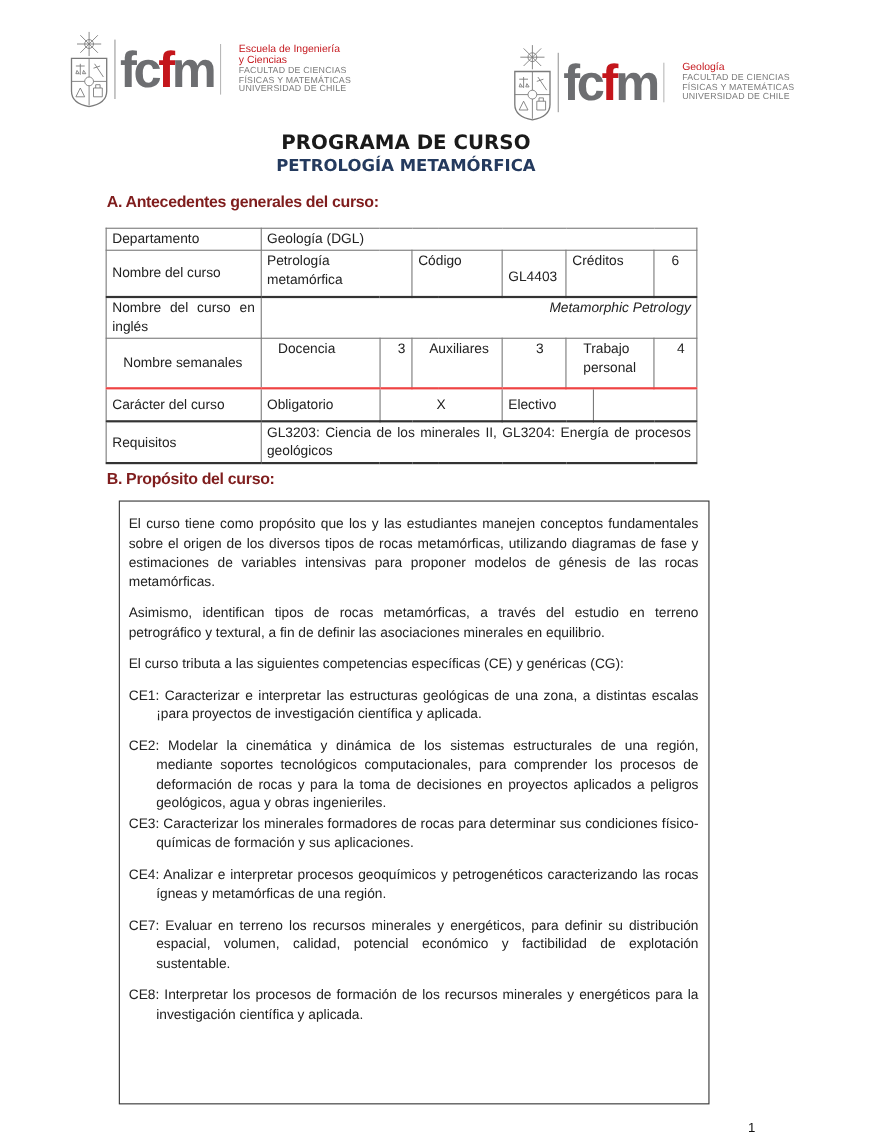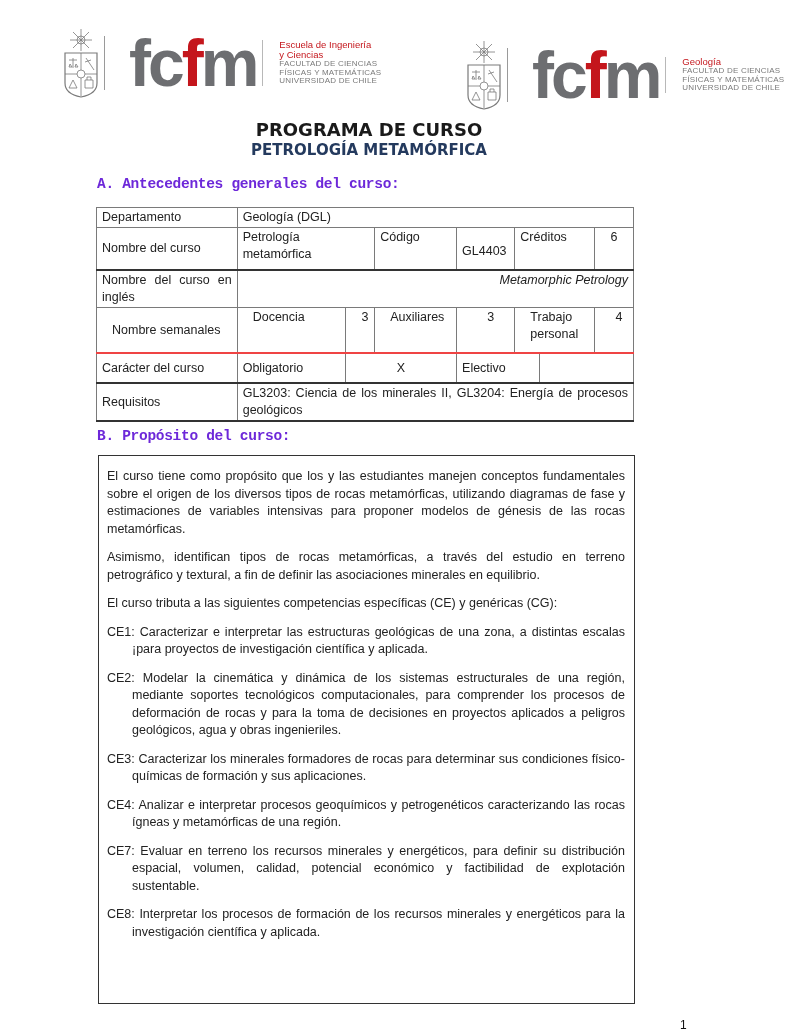--- a/index.html
+++ b/index.html
@@ -6,39 +6,39 @@
     body {
       width: 800px; height: 1035px; position: relative; overflow: hidden;
       font-family: "Liberation Sans", sans-serif; color: #111;
     }
     .logo { position: absolute; display: flex; align-items: center; }
     .logo-left { left: 62px; top: 28px; }
     .logo-right { left: 465px; top: 40px; }
     .crest { width: 38px; height: 70px; }
     .fcfm {
       font-family: "Liberation Sans", sans-serif; font-weight: bold;
-      font-size: 66px; letter-spacing: -3px; color: #6d6e71; line-height: 1;
-      border-left: 1px solid #9a9a9a; padding-left: 24px; margin-left: 4px;
+      font-size: 46px; letter-spacing: -3px; color: #6d6e71; line-height: 1;
+      border-left: 1px solid #9a9a9a; padding-left: 4px; margin-left: 4px;
       height: 54px; display: flex; align-items: center;
     }
     .fcfm .f2 { color: #c4161c; }
     .logo-text { margin-left: 6px; border-left: 1px solid #b8b8b8; padding-left: 16px; line-height: 1.05; }
     .logo-text .unit { color: #c4161c; font-size: 9.5px; }
     .logo-text .fac { color: #7a7a7a; font-size: 8px; letter-spacing: 0.2px; }
 
     .title {
       position: absolute; left: 0; width: 738px; text-align: center;
       font-family: "DejaVu Sans", sans-serif; font-weight: bold;
     }
     .title-1 { top: 119px; font-size: 18px; color: #1a1a1a; }
     .title-2 { top: 141px; font-size: 15px; color: #243a5e; }
 
     .section-heading {
       position: absolute; left: 97px; font-weight: bold; font-size: 14.5px;
-      font-family: Liberation Mono, monospace; color: #6d28d9; letter-spacing: -0.3px;
+      font-family: Liberation Sans, sans-serif; color: #7f1d1d; letter-spacing: -0.3px;
     }
     .sec-a { top: 176px; }
     .sec-b { top: 428px; }
 
     table.info {
       position: absolute; left: 96px; top: 207px; width: 538px;
       border-collapse: collapse; font-size: 12.5px; color: #222;
     }
     table.info td {
       border: 1px solid #7a7a7a; padding: 1px 5px; vertical-align: top; line-height: 17px;
@@ -49,21 +49,21 @@
     table.info td.italic { font-style: italic; text-align: right; }
     table.info td.justify { text-align: justify; text-align-last: left; }
     tr.r-dept td { height: 17px; }
     tr.r-name td { height: 34px; }
     tr.r-eng td { height: 34px; border-top: 2px solid #333; }
     tr.r-hours td { height: 42px; border-top: 1px solid #7a7a7a; padding-left: 15px; }
     tr.r-char td { height: 26px; border-top: 2px solid #ef4444; vertical-align: middle; }
     tr.r-req td { height: 34px; border-top: 2px solid #333; border-bottom: 2px solid #333; }
 
     .purpose-box {
-      position: absolute; left: 98px; top: 455px; width: 537px; height: 549px;
+      position: absolute; left: 108px; top: 455px; width: 537px; height: 549px;
       border: 1.5px solid #333; box-sizing: border-box;
       padding: 12px 9px 0 8px; font-size: 12.5px; color: #222; line-height: 17.5px;
     }
     .purpose-box p { margin: 0 0 11px 0; text-align: justify; }
     .comp-wrap { padding-left: 25px; text-indent: -25px; text-align: justify; }
 
     .page-number { position: absolute; left: 680px; top: 1018px; font-size: 12px; color: #111; }
   </style>
 </head>
 <body>
@@ -192,21 +192,21 @@
 
 <div class="purpose-box">
   <p>El curso tiene como propósito que los y las estudiantes manejen conceptos fundamentales sobre el origen de los diversos tipos de rocas metamórficas, utilizando diagramas de fase y estimaciones de variables intensivas para proponer modelos de génesis de las rocas metamórficas.</p>
   <p>Asimismo, identifican tipos de rocas metamórficas, a través del estudio en terreno petrográfico y textural, a fin de definir las asociaciones minerales en equilibrio.</p>
   <p>El curso tributa a las siguientes competencias específicas (CE) y genéricas (CG):</p>
 
   <div class="comp-wrap comp-block" style="margin-bottom:11px">
     <span>CE1:</span>
     <span>Caracterizar e interpretar las estructuras geológicas de una zona, a distintas escalas ¡para proyectos de investigación científica y aplicada.</span>
   </div>
-  <div class="comp-wrap comp-block" style="margin-bottom:11px">
+  <div class="comp-wrap comp-block" style="margin-bottom:1px">
     <span>CE2:</span>
     <span>Modelar la cinemática y dinámica de los sistemas estructurales de una región, mediante soportes tecnológicos computacionales, para comprender los procesos de deformación de rocas y para la toma de decisiones en proyectos aplicados a peligros geológicos, agua y obras ingenieriles.</span>
   </div>
   <div class="comp-wrap comp-block" style="margin-bottom:11px">
     <span>CE3:</span>
     <span>Caracterizar los minerales formadores de rocas para determinar sus condiciones físico-químicas de formación y sus aplicaciones.</span>
   </div>
   <div class="comp-wrap comp-block" style="margin-bottom:11px">
     <span>CE4:</span>
     <span>Analizar e interpretar procesos geoquímicos y petrogenéticos caracterizando las rocas ígneas y metamórficas de una región.</span>

